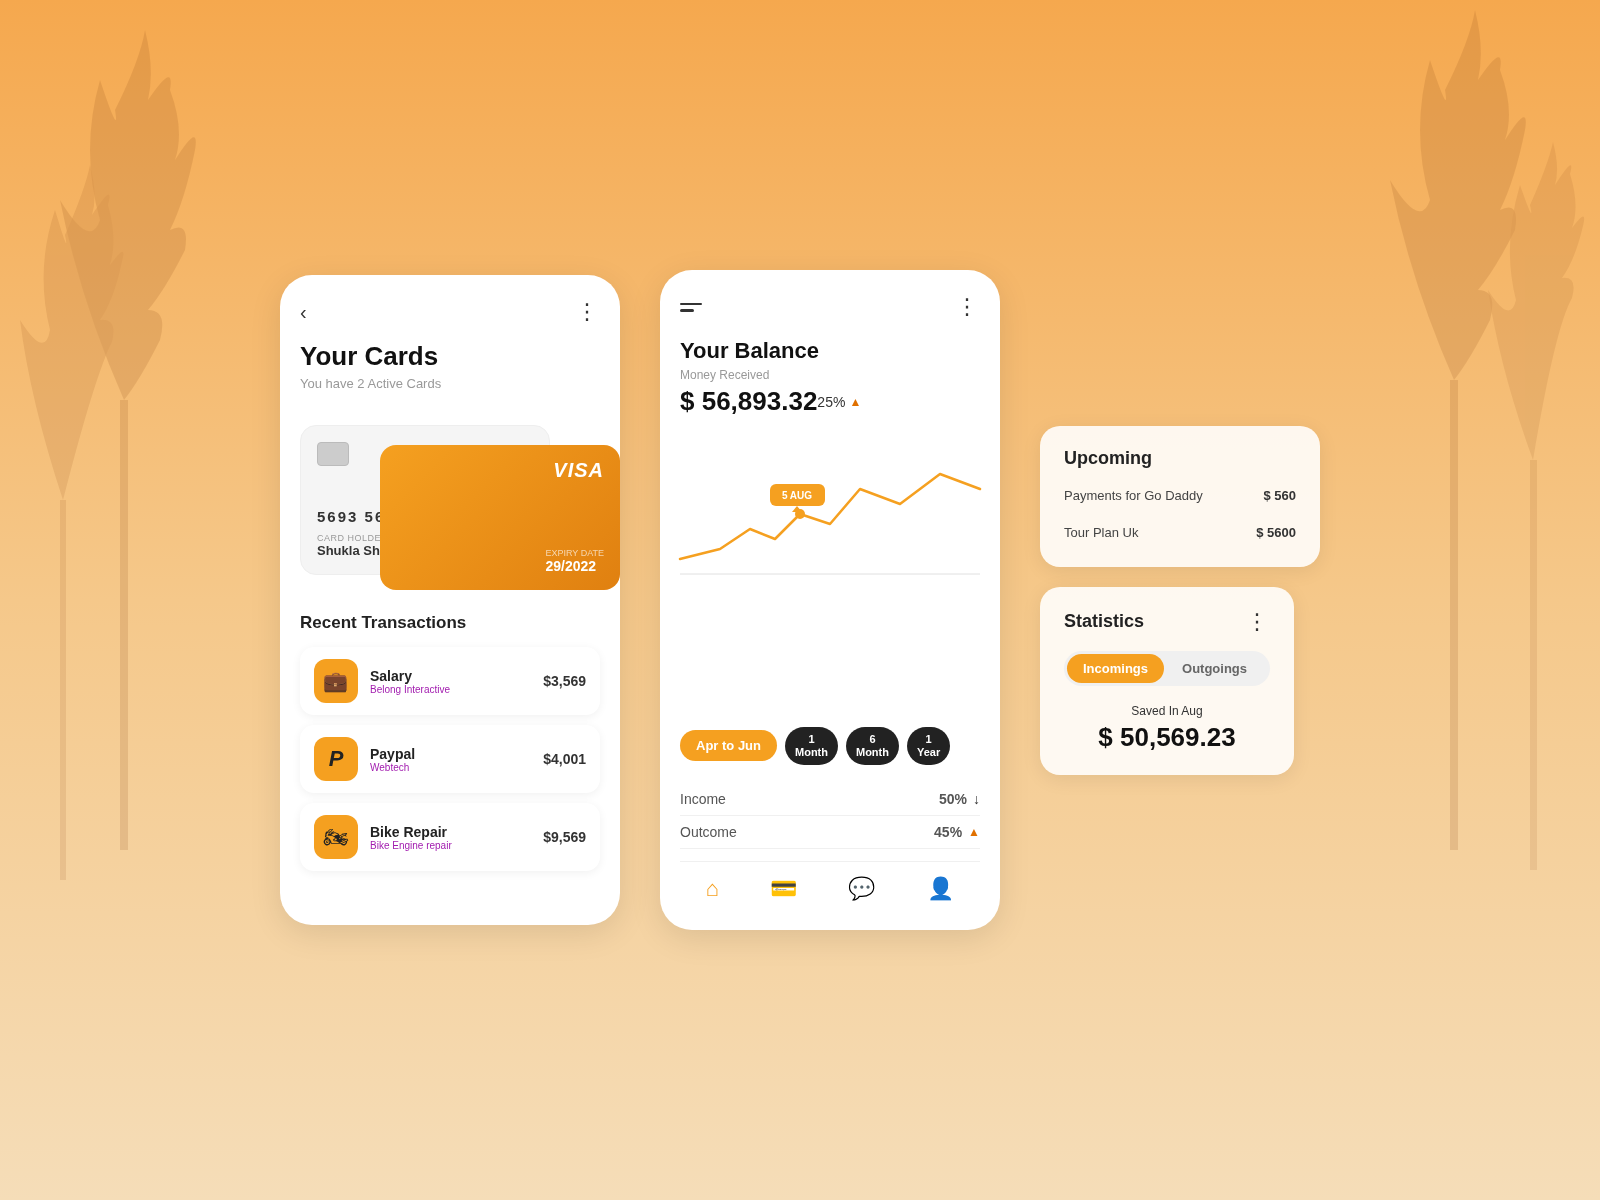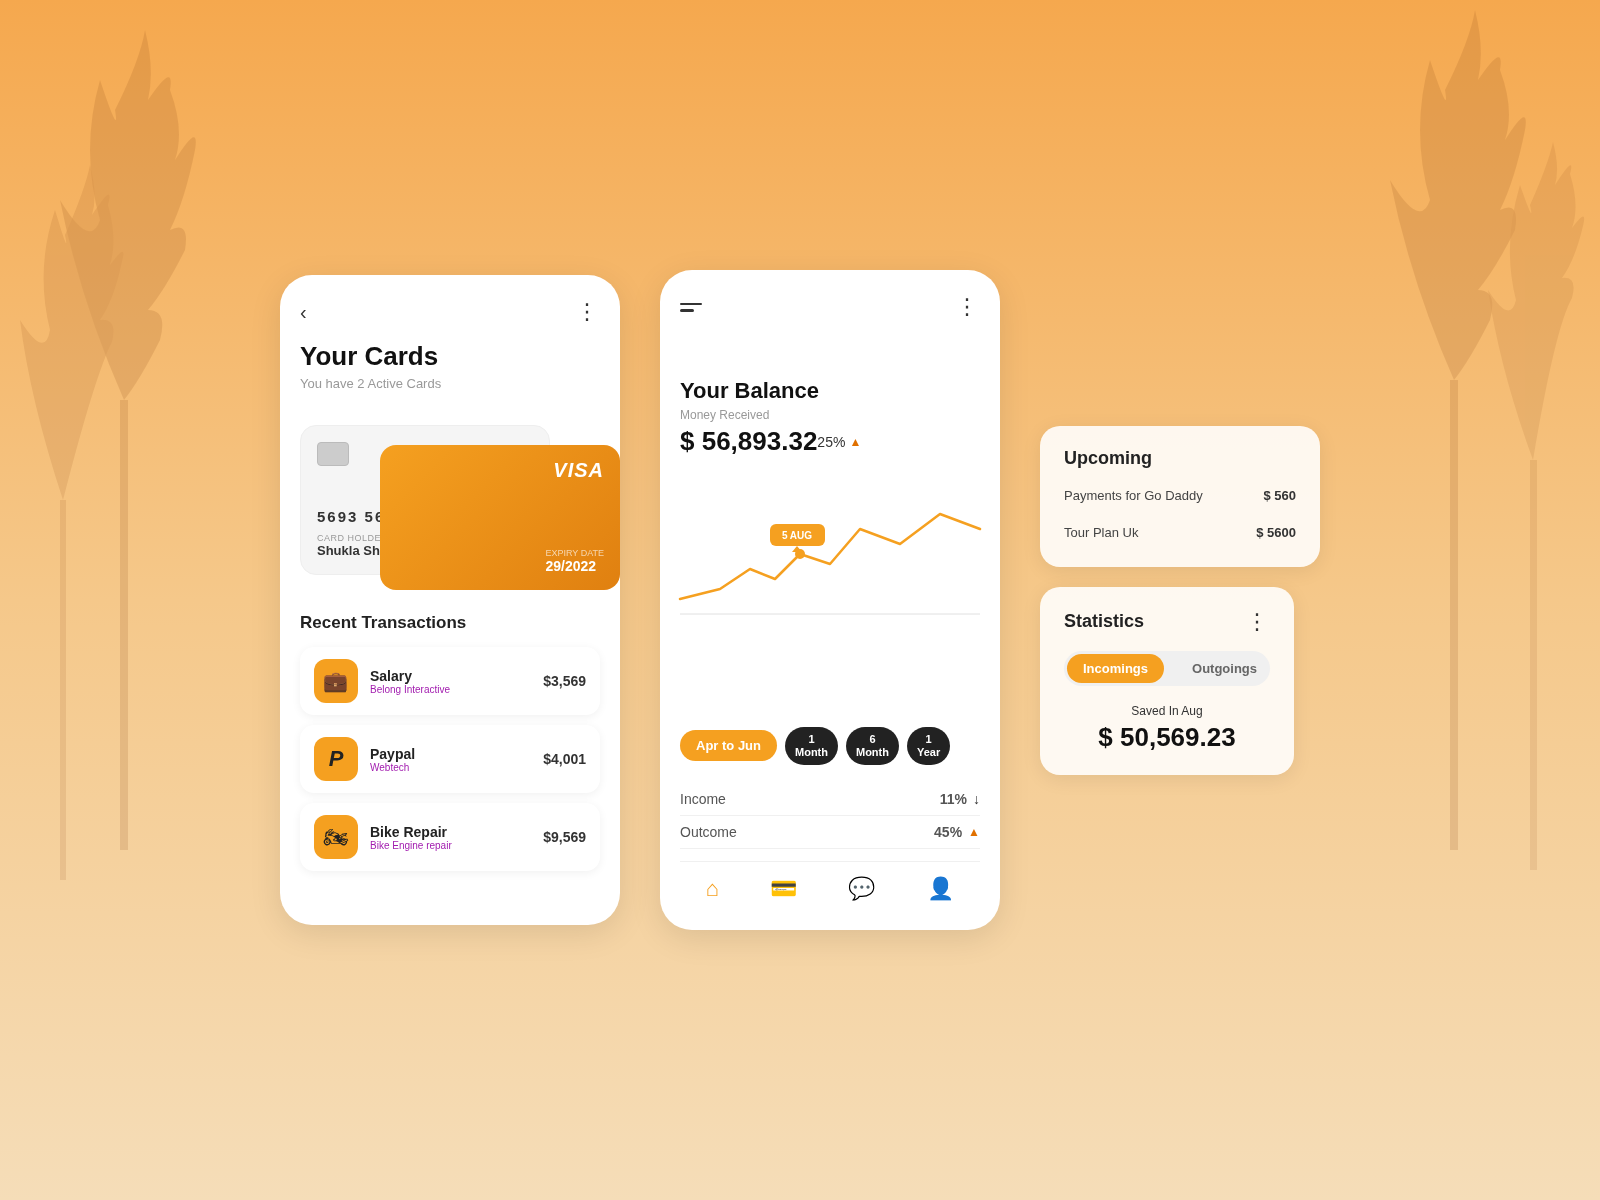--- a/index.html
+++ b/index.html
@@ -258,21 +258,20 @@
       background: #333;
     }
     .hamburger span:first-child { width: 22px; }
     .hamburger span:last-child { width: 14px; }
 
     .balance-title {
       font-size: 22px;
       font-weight: 700;
       color: #111;
       margin-bottom: 4px;
-      margin-top: 40px;
     }
     .balance-label {
       font-size: 12px;
       color: #999;
       margin-bottom: 4px;
     }
     .balance-amount-row {
       display: flex;
       align-items: center;
     }
@@ -416,21 +415,21 @@
     .stats-title {
       font-size: 18px;
       font-weight: 700;
       color: #222;
     }
     .toggle-group {
       display: flex;
       background: #f0f0f0;
       border-radius: 20px;
       padding: 3px;
-      gap: 12px;
+      gap: 2px;
       margin-bottom: 18px;
     }
     .toggle-btn {
       border: none;
       border-radius: 16px;
       padding: 7px 16px;
       font-size: 13px;
       font-weight: 600;
       cursor: pointer;
     }
@@ -596,21 +595,21 @@
 Month</button>
       <button class="period-btn active-dark" style="white-space:pre-line;line-height:1.2;">6
 Month</button>
       <button class="period-btn active-dark" style="white-space:pre-line;line-height:1.2;">1
 Year</button>
     </div>
 
     <div class="stat-row">
       <span>Income</span>
       <div class="stat-pct">
-        <span>11%</span>
+        <span>50%</span>
         <span class="arrow-down">↓</span>
       </div>
     </div>
     <div class="stat-row">
       <span>Outcome</span>
       <div class="stat-pct">
         <span>45%</span>
         <span class="arrow-up">▲</span>
       </div>
     </div>

